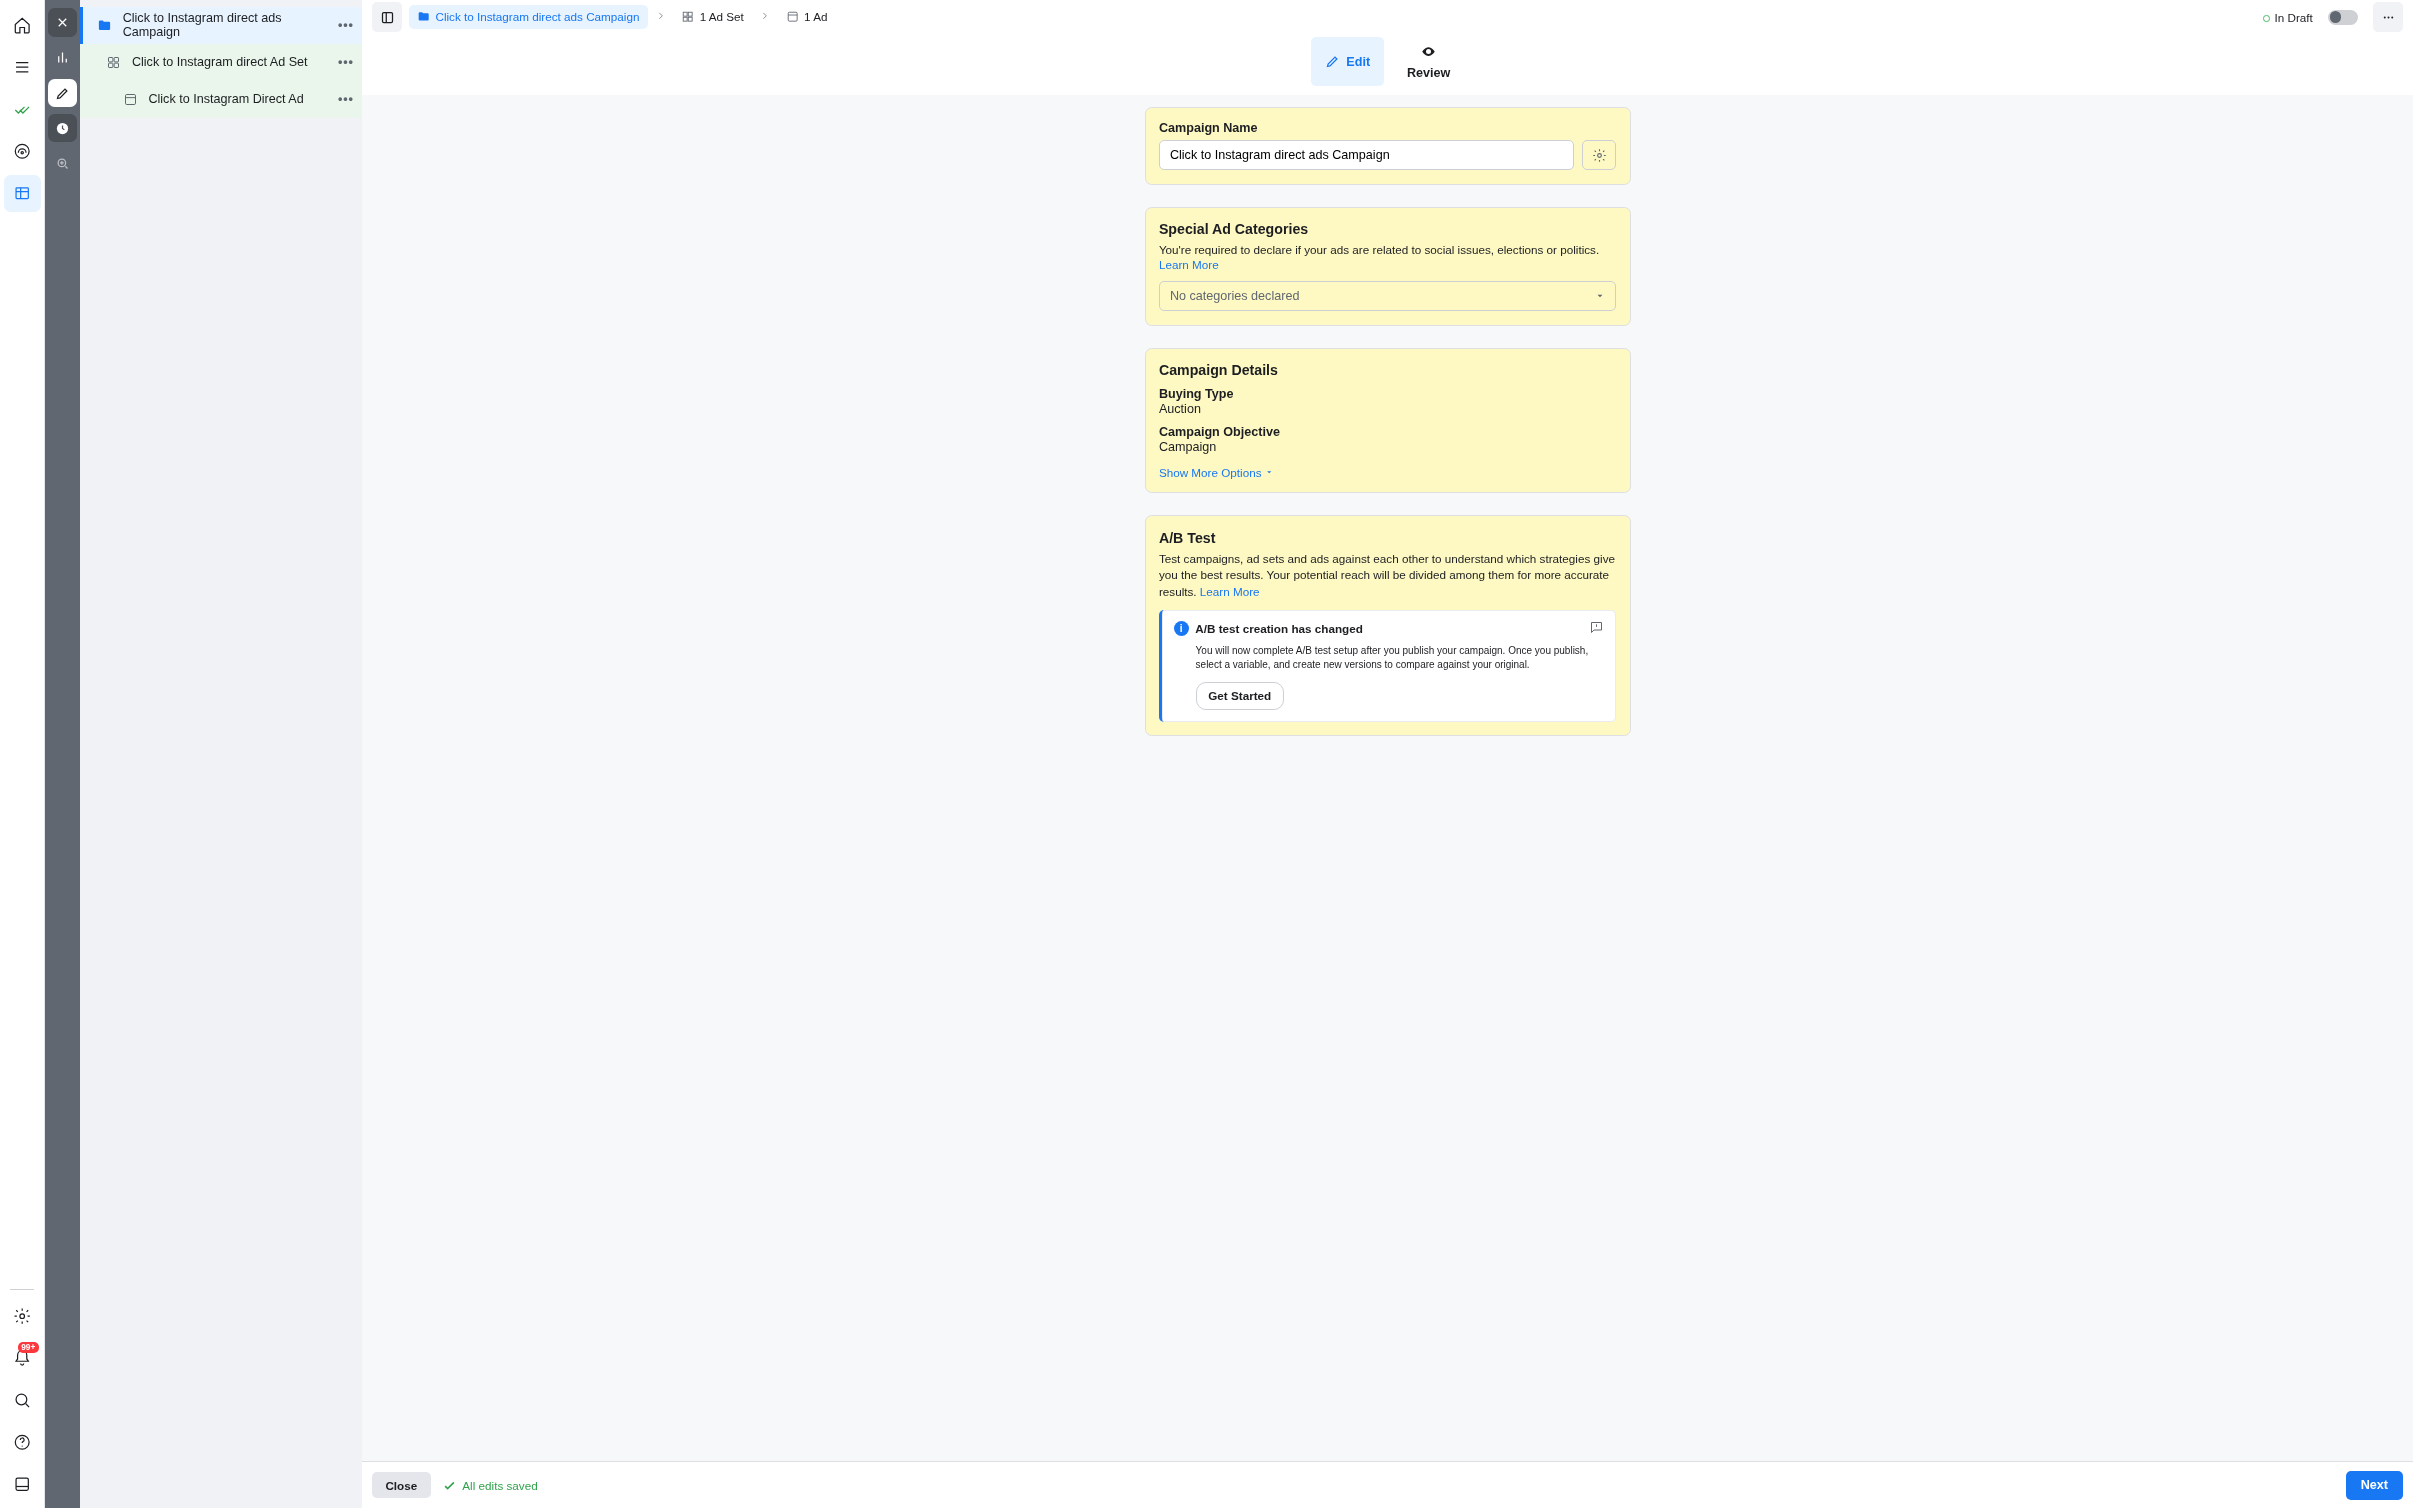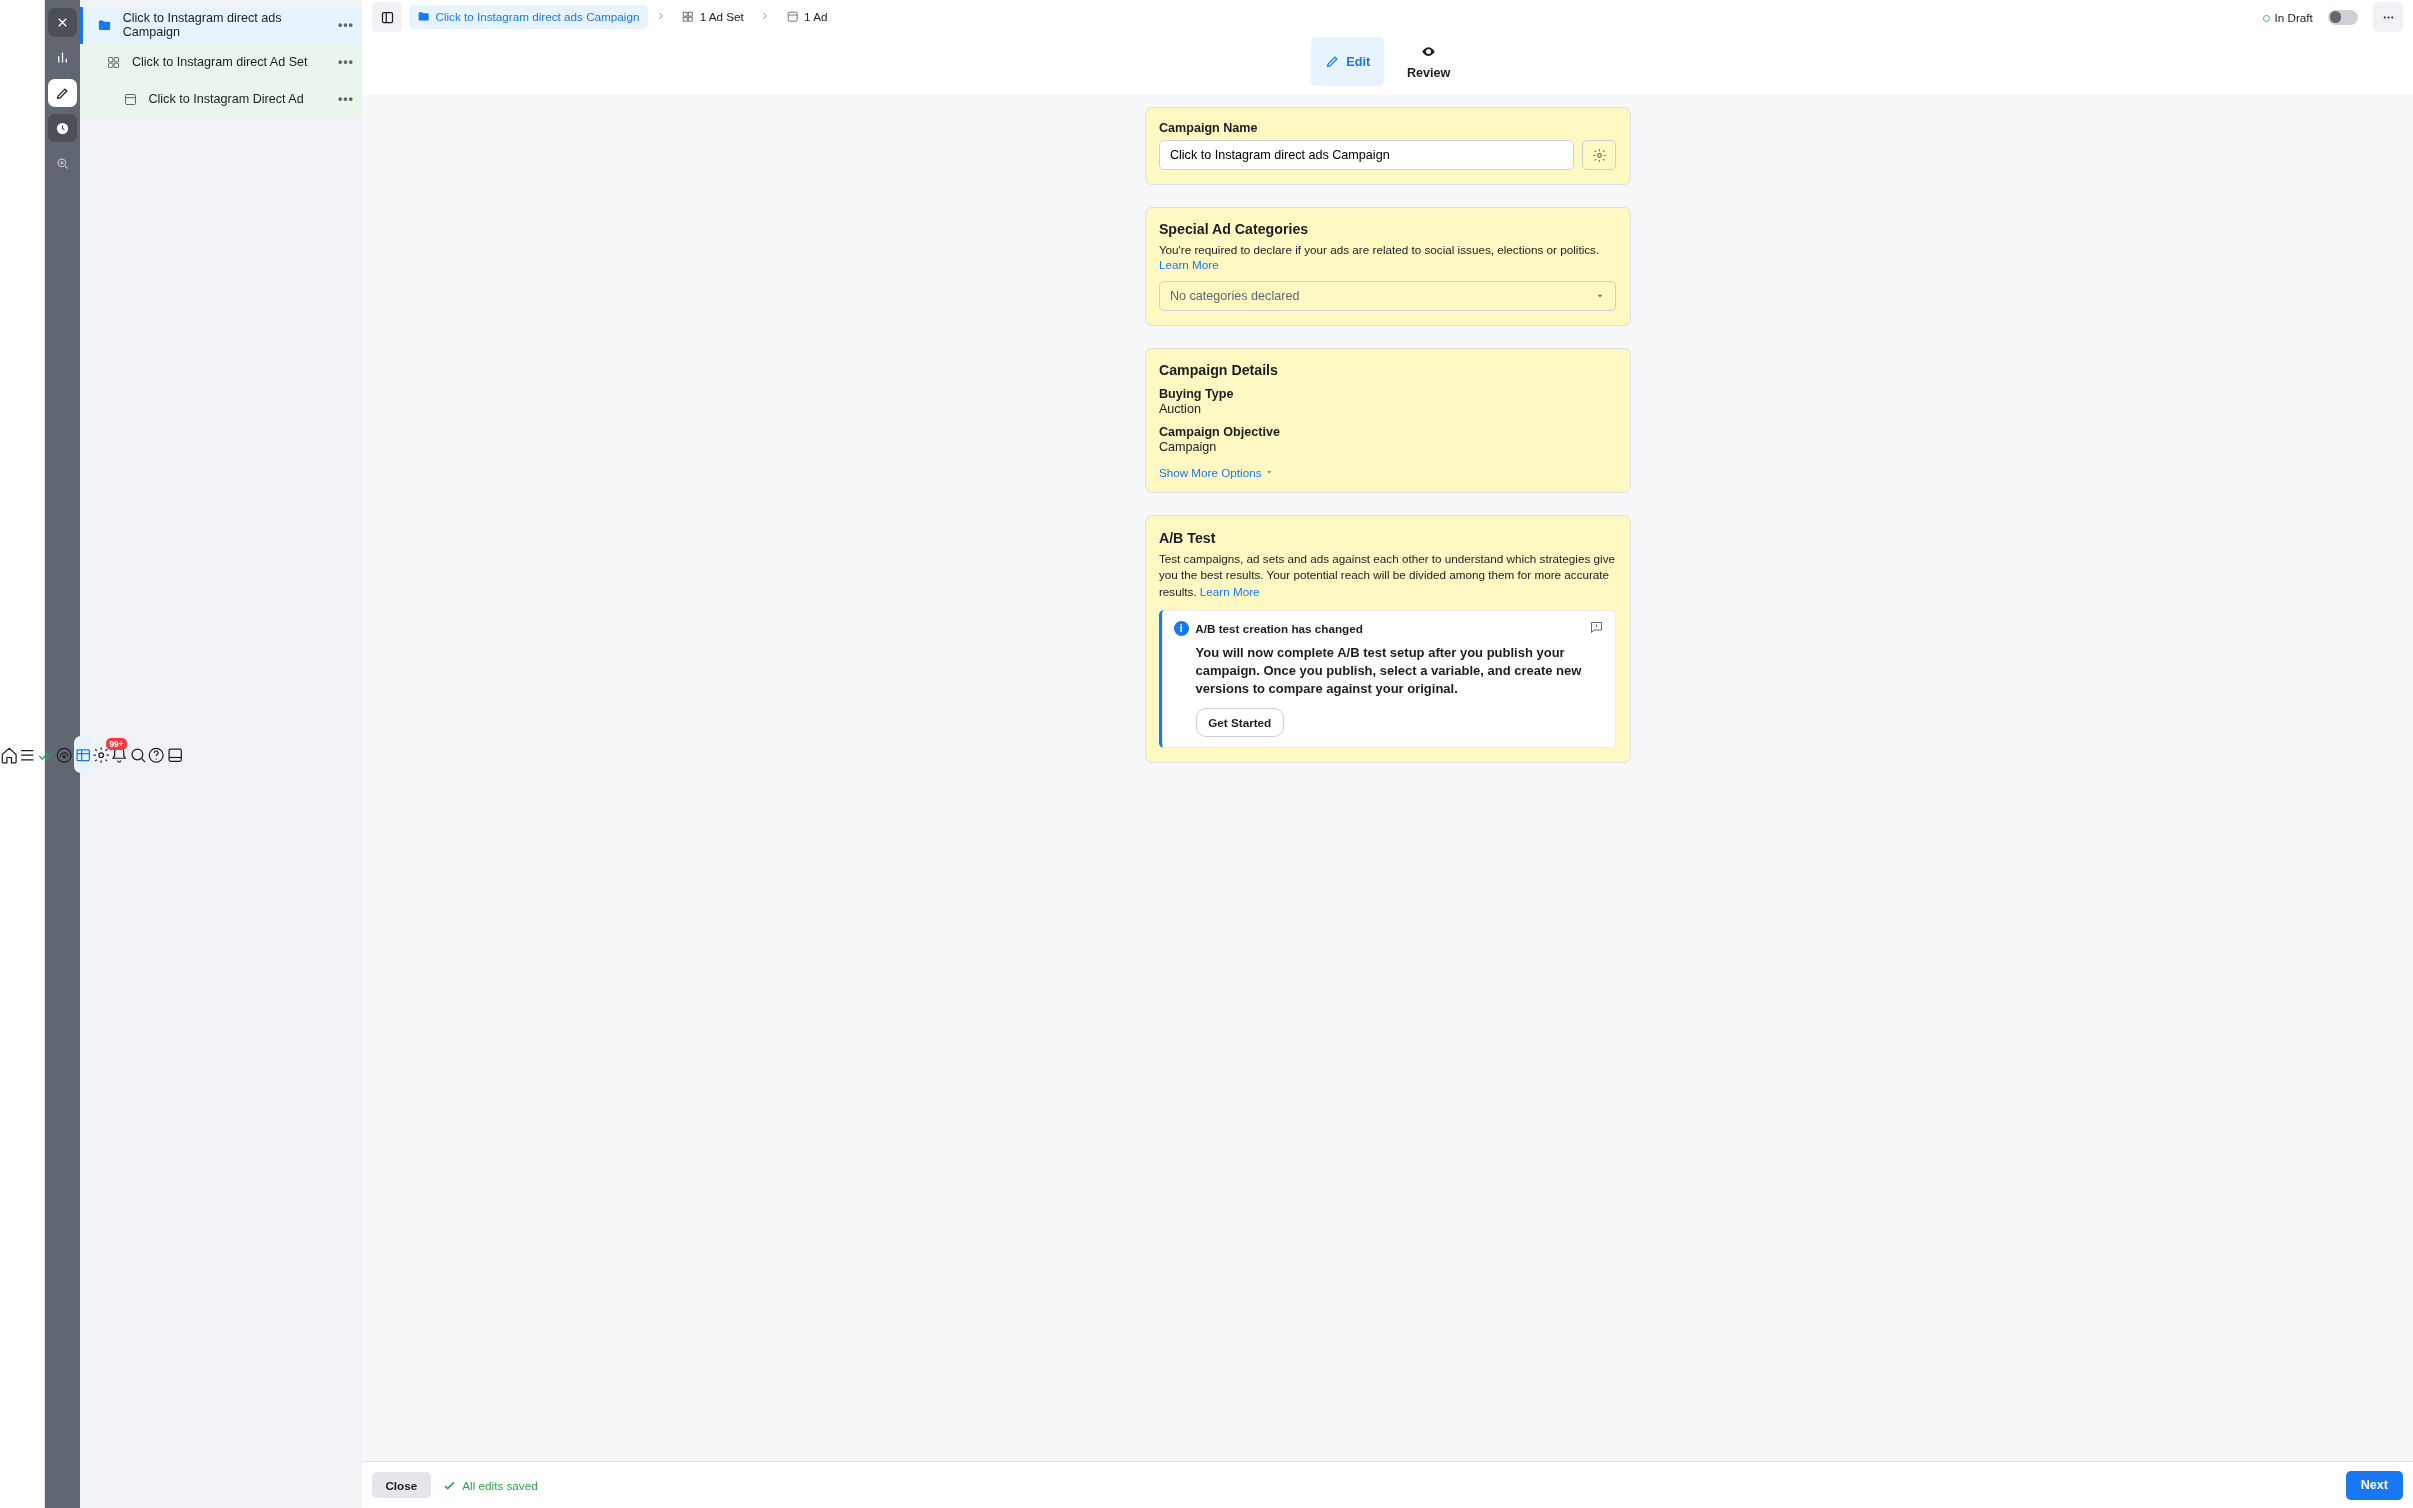--- a/index.html
+++ b/index.html
@@ -7,21 +7,21 @@
       width: 100%; height: 100%;
       font-family: -apple-system, BlinkMacSystemFont, "Segoe UI", Helvetica, Arial, sans-serif;
       font-size: 11.7px; color: #1c1e21; background: #fff;
     }
     body { display: flex; height: 100vh; overflow: hidden; }
 
     
     .rail-a {
       width: 45px; flex: 0 0 45px;
       background: #fff;
-      display: flex; flex-direction: row; align-items: center;
+      display: flex; flex-direction: column; align-items: center;
       padding-top: 6.7px;
       border-right: 0.8px solid #e4e6eb;
     }
     .rail-a .gap { flex: 1; }
     .rail-a .sep { width: 23.5px; height: 0.8px; background: #ced0d4; margin: 5px 0 8.4px; }
     .rail-icon {
       width: 37px; height: 37px; border-radius: 6.7px;
       display: flex; align-items: center; justify-content: center;
       margin-bottom: 5px; position: relative; color: #1c1e21;
     }
@@ -156,21 +156,21 @@
       border-left: 3.4px solid #1877f2; border-radius: 5px; background: #fff;
       padding: 10px 11.7px 11.7px; margin-top: 10px;
       box-shadow: 0 0 0 0.8px #e4e6eb inset;
     }
     .notice-head { display: flex; align-items: center; gap: 6.7px; }
     .info-dot { width: 15px; height: 15px; border-radius: 50%; background: #1877f2;
                 display: inline-flex; align-items: center; justify-content: center; color: #fff; font-weight: 700; font-size: 10px; }
     .notice-title { font-weight: 700; font-size: 11.7px; }
     .report-ico { margin-left: auto; }
     .report-ico svg { width: 15px; height: 15px; fill: none; stroke: #606770; stroke-width: 1.6; }
-    .notice-body { font-size: 13px; margin: 6.7px 0 10px 22px; line-height: 1.4; font-weight: bold; }
+    .notice-body { font-size: 10px; margin: 6.7px 0 10px 22px; line-height: 1.4; }
     .btn-light {
       display: inline-flex; align-items: center; padding: 6.7px 11.7px;
       border: 0.8px solid #ccd0d5; border-radius: 10px; background: #fff;
       font-weight: 600; margin-left: 22px;
     }
 
     
     .footer {
       height: 47px; border-top: 0.8px solid #dddfe2;
       display: flex; align-items: center; padding: 0 10px; gap: 11.7px;

